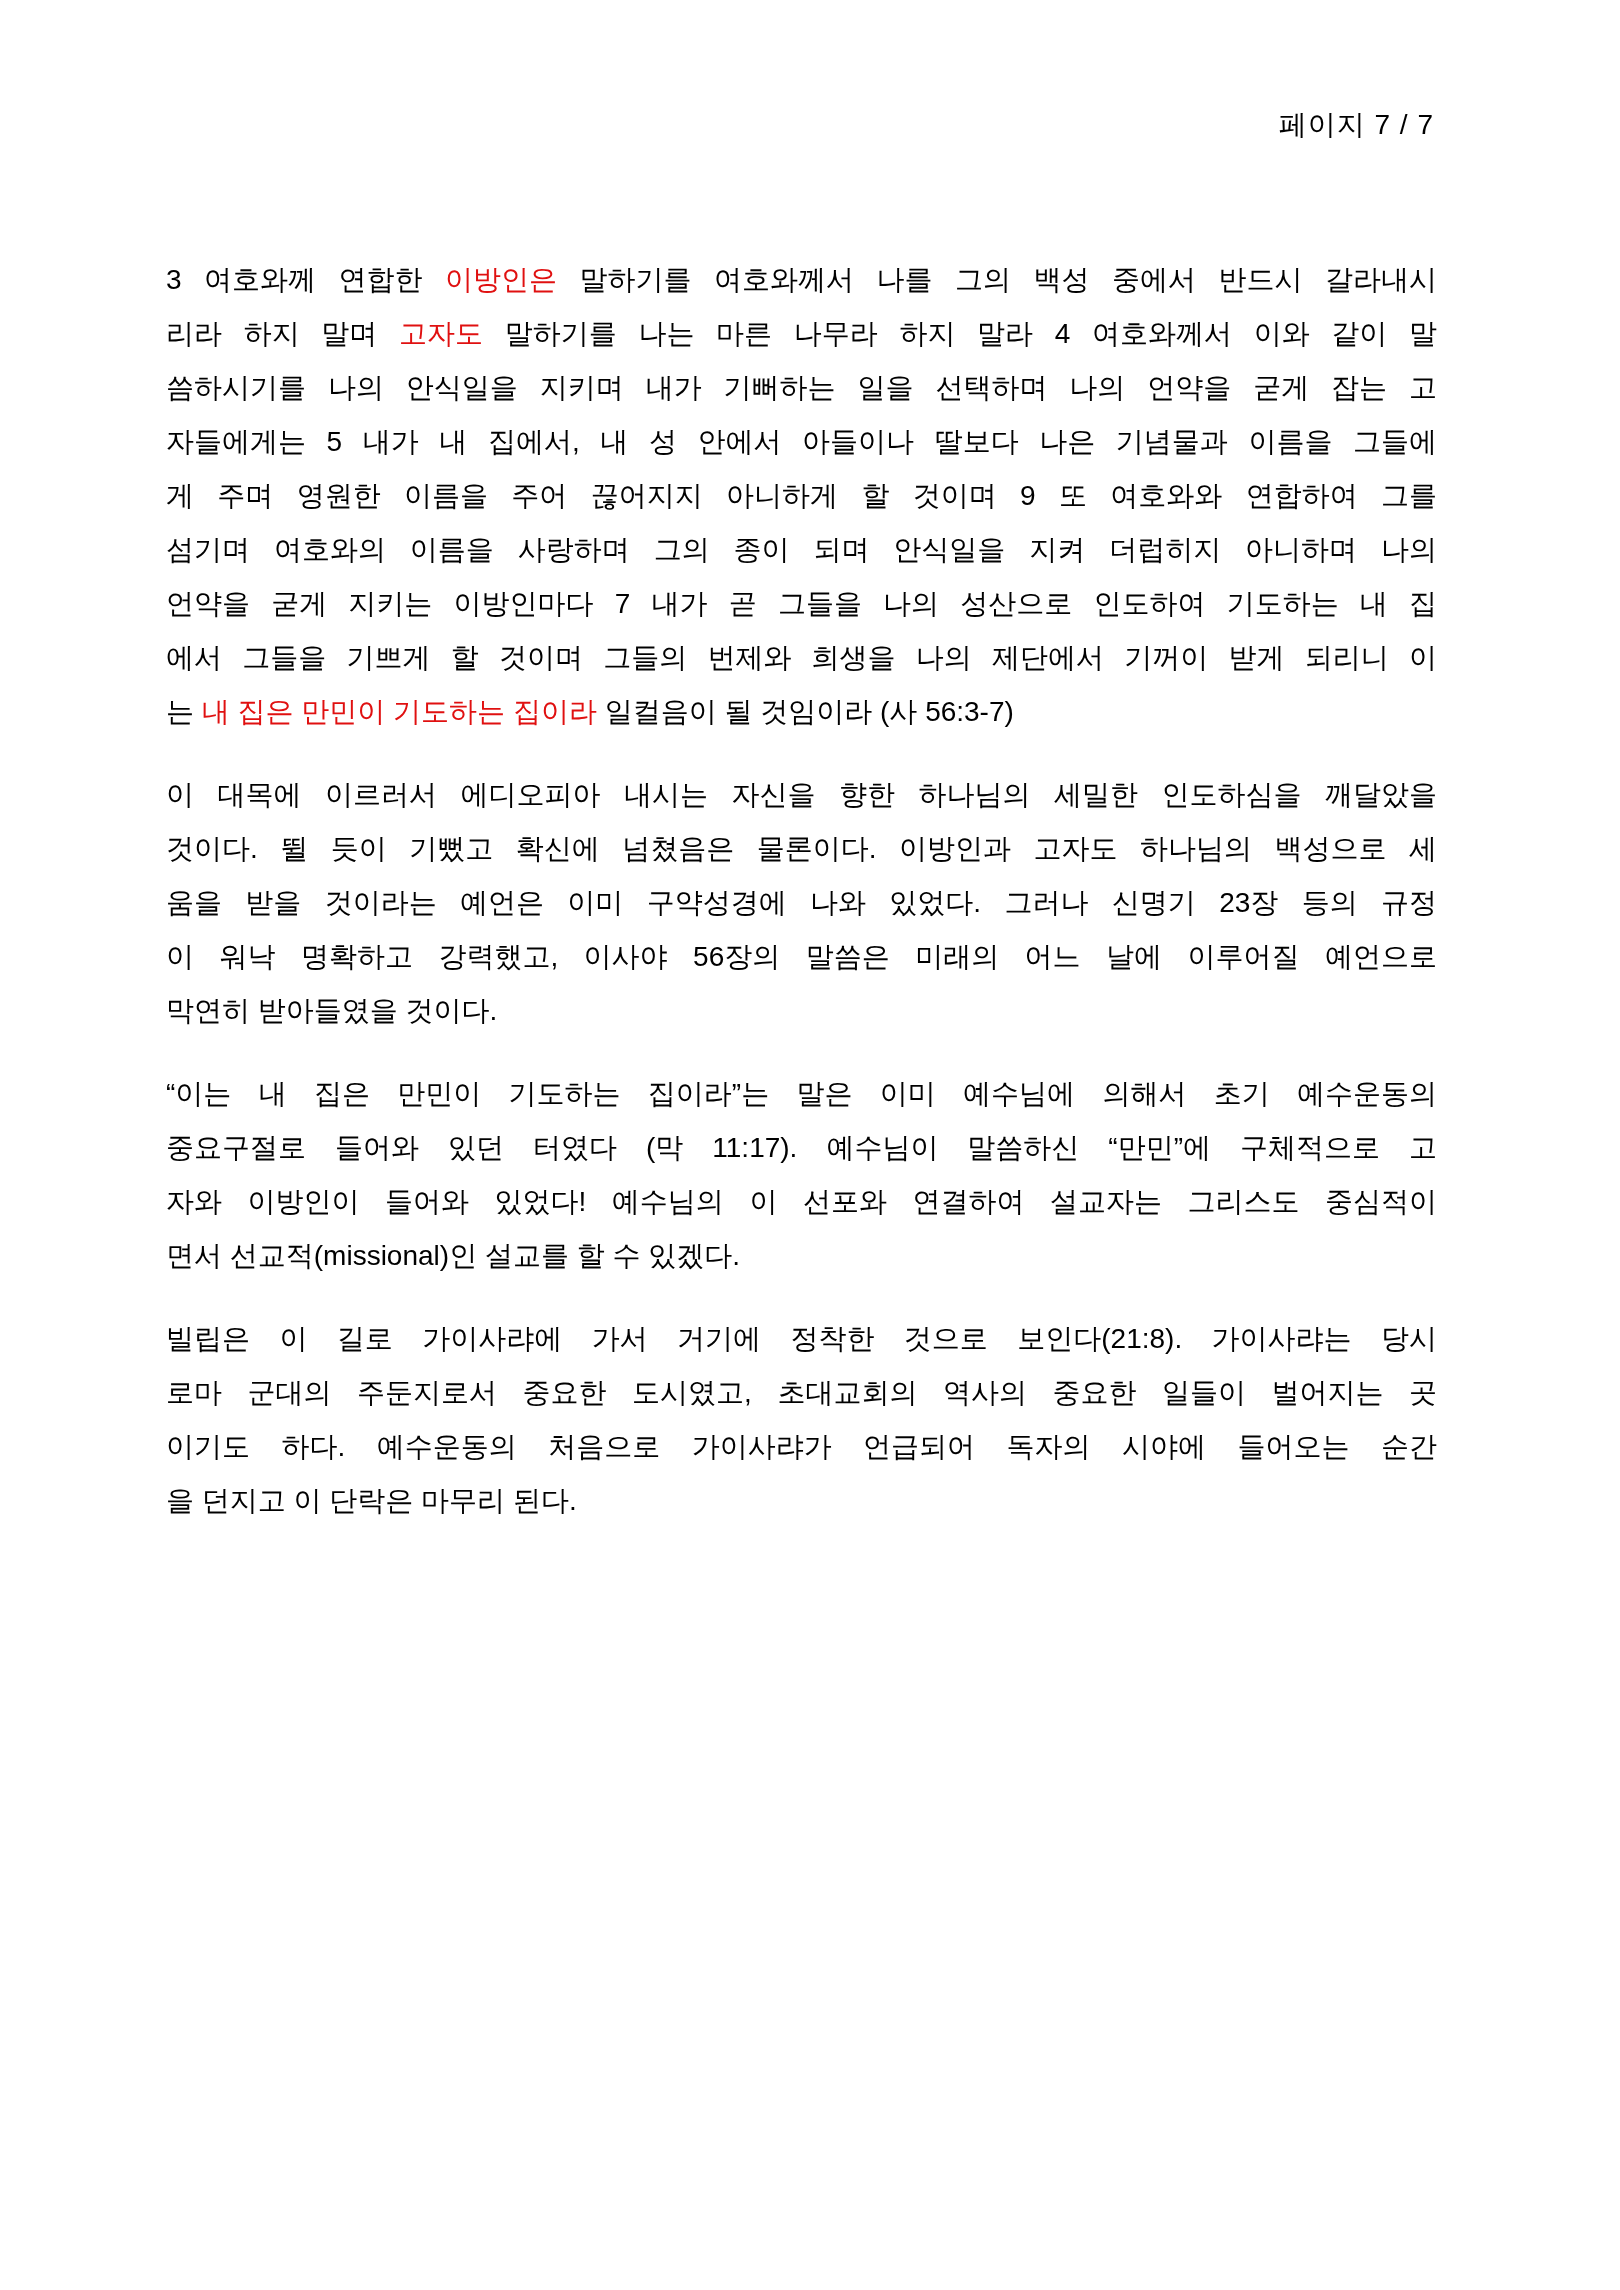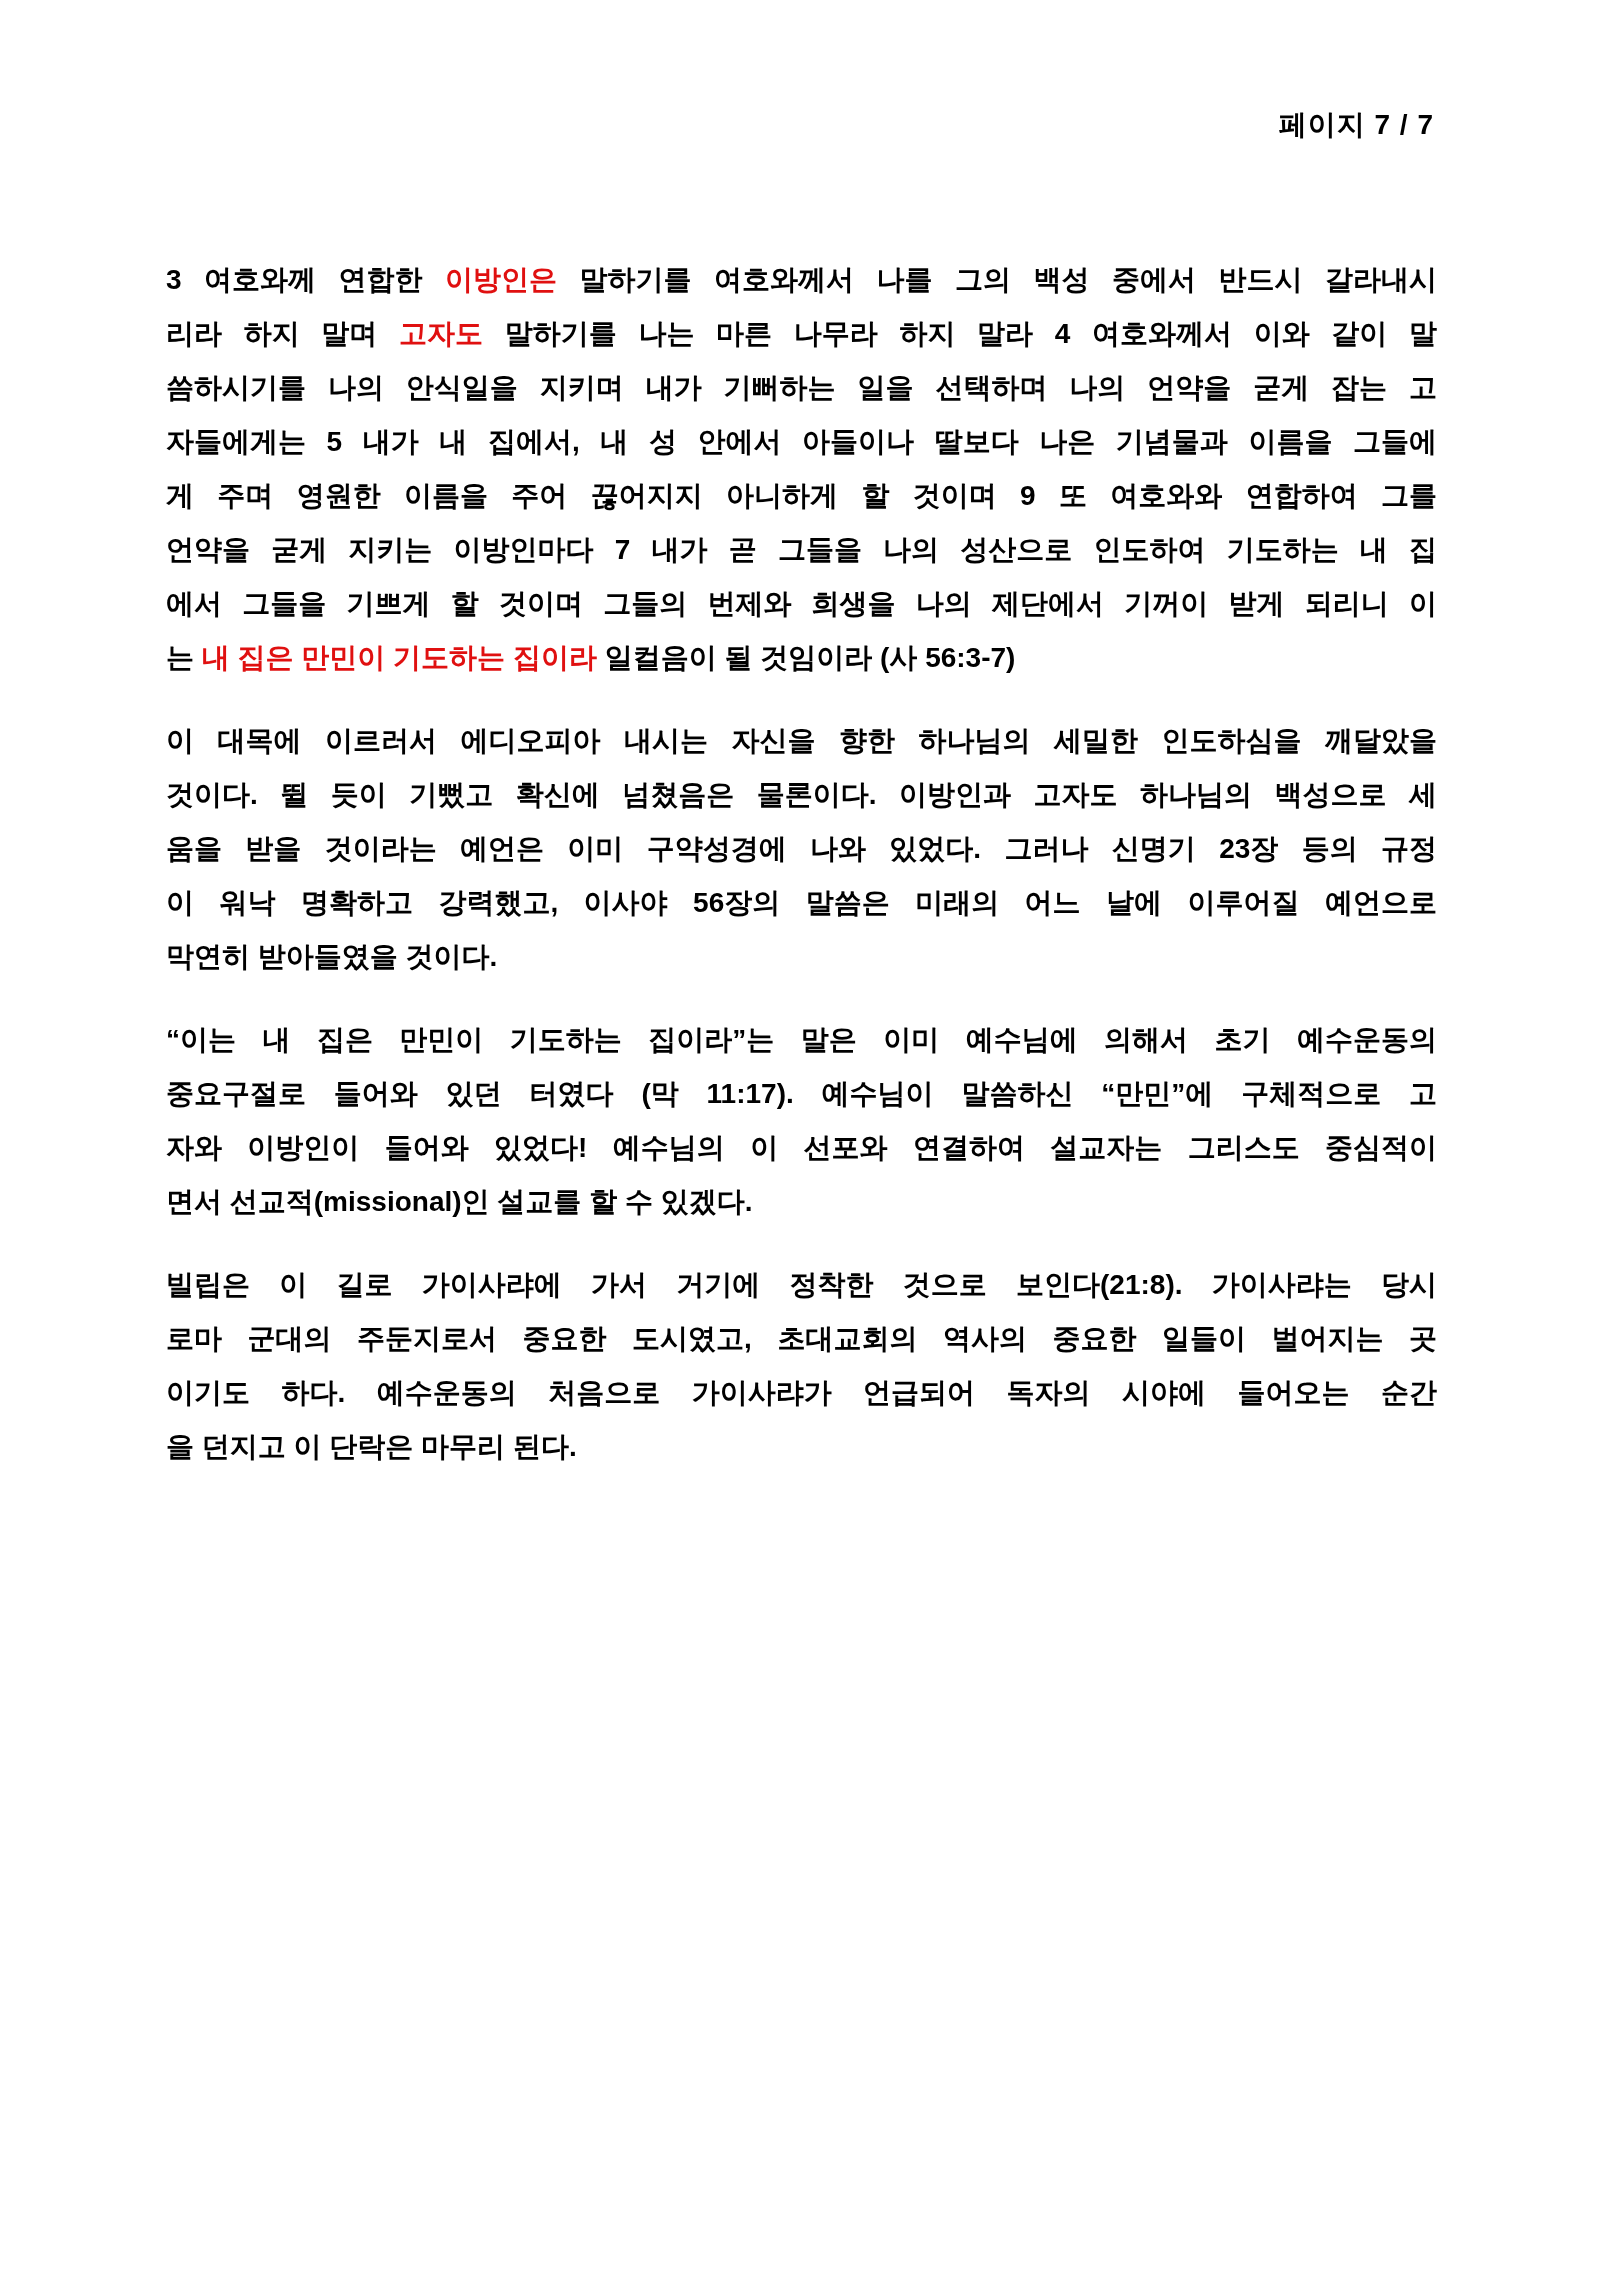--- a/index.html
+++ b/index.html
@@ -6,21 +6,21 @@
     margin: 0;
     padding: 0;
     background: #ffffff;
   }
   .page {
     position: relative;
     width: 1620px;
     height: 2291px;
     background: #ffffff;
     font-family: "Liberation Sans", sans-serif;
-    font-weight: 700;
+    font-weight: 400;
     color: #000000;
     overflow: hidden;
   }
   .page-number {
     position: absolute;
     top: 106px;
     right: 186px;
     font-size: 28px;
     letter-spacing: 1px;
     white-space: nowrap;
@@ -57,20 +57,21 @@
 
 <div class="page">
   <div class="page-number">페이지 7 / 7</div>
   <div class="document-body">
       <div class="para">
         <div class="line"><span>3  여호와께 연합한 </span><span class="red">이방인은</span><span> 말하기를 여호와께서 나를 그의 백성 중에서 반드시 갈라내시</span></div>
         <div class="line"><span>리라 하지 말며 </span><span class="red">고자도</span><span> 말하기를 나는 마른 나무라 하지 말라 4  여호와께서 이와 같이 말</span></div>
         <div class="line"><span>씀하시기를 나의 안식일을 지키며 내가 기뻐하는 일을 선택하며 나의 언약을 굳게 잡는 고</span></div>
         <div class="line"><span>자들에게는 5  내가 내 집에서, 내 성 안에서 아들이나 딸보다 나은 기념물과 이름을 그들에</span></div>
         <div class="line"><span>게 주며 영원한 이름을 주어 끊어지지 아니하게 할 것이며 9  또 여호와와 연합하여 그를</span></div>
+        <div class="line"><span>섬기며 여호와의 이름을 사랑하며 그의 종이 되며 안식일을 지켜 더럽히지 아니하며 나의</span></div>
         <div class="line"><span>언약을 굳게 지키는 이방인마다 7  내가 곧 그들을 나의 성산으로 인도하여 기도하는 내 집</span></div>
         <div class="line"><span>에서 그들을 기쁘게 할 것이며 그들의 번제와 희생을 나의 제단에서 기꺼이 받게 되리니 이</span></div>
         <div class="line para-last"><span>는 </span><span class="red">내 집은 만민이 기도하는 집이라</span><span> 일컬음이 될 것임이라 (사 56:3-7)</span></div>
       </div>
       <div class="para">
         <div class="line"><span>이 대목에 이르러서 에디오피아 내시는 자신을 향한 하나님의 세밀한 인도하심을 깨달았을</span></div>
         <div class="line"><span>것이다. 뛸 듯이 기뻤고 확신에 넘쳤음은 물론이다. 이방인과 고자도 하나님의 백성으로 세</span></div>
         <div class="line"><span>움을 받을 것이라는 예언은 이미 구약성경에 나와 있었다. 그러나 신명기 23장 등의 규정</span></div>
         <div class="line"><span>이 워낙 명확하고 강력했고, 이사야 56장의 말씀은 미래의 어느 날에 이루어질 예언으로</span></div>
         <div class="line para-last"><span>막연히 받아들였을 것이다.</span></div>

